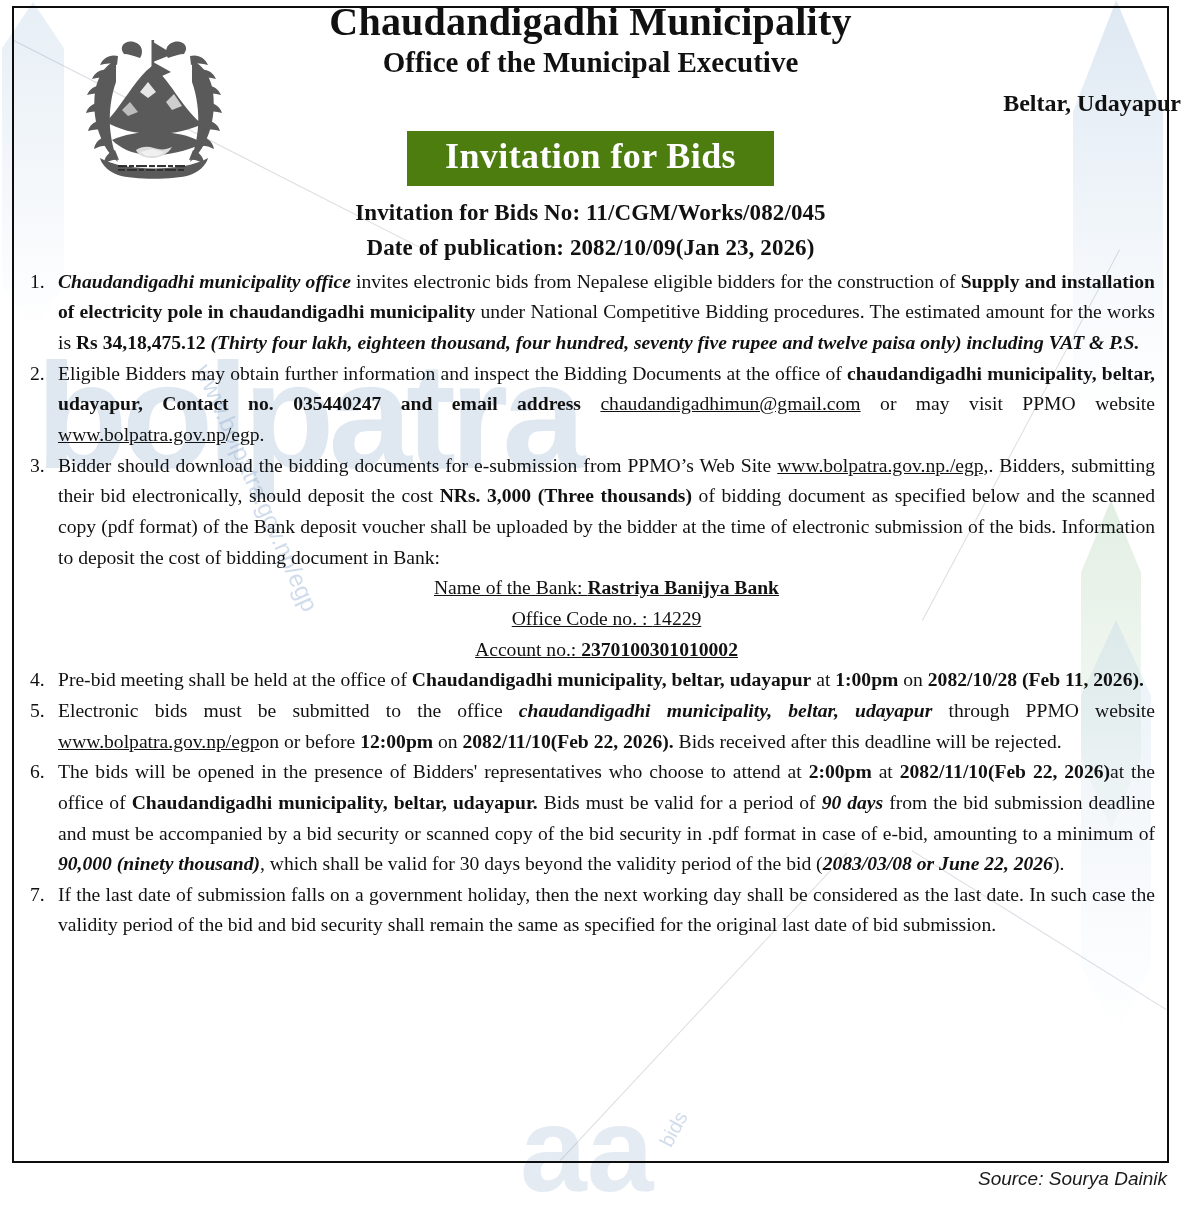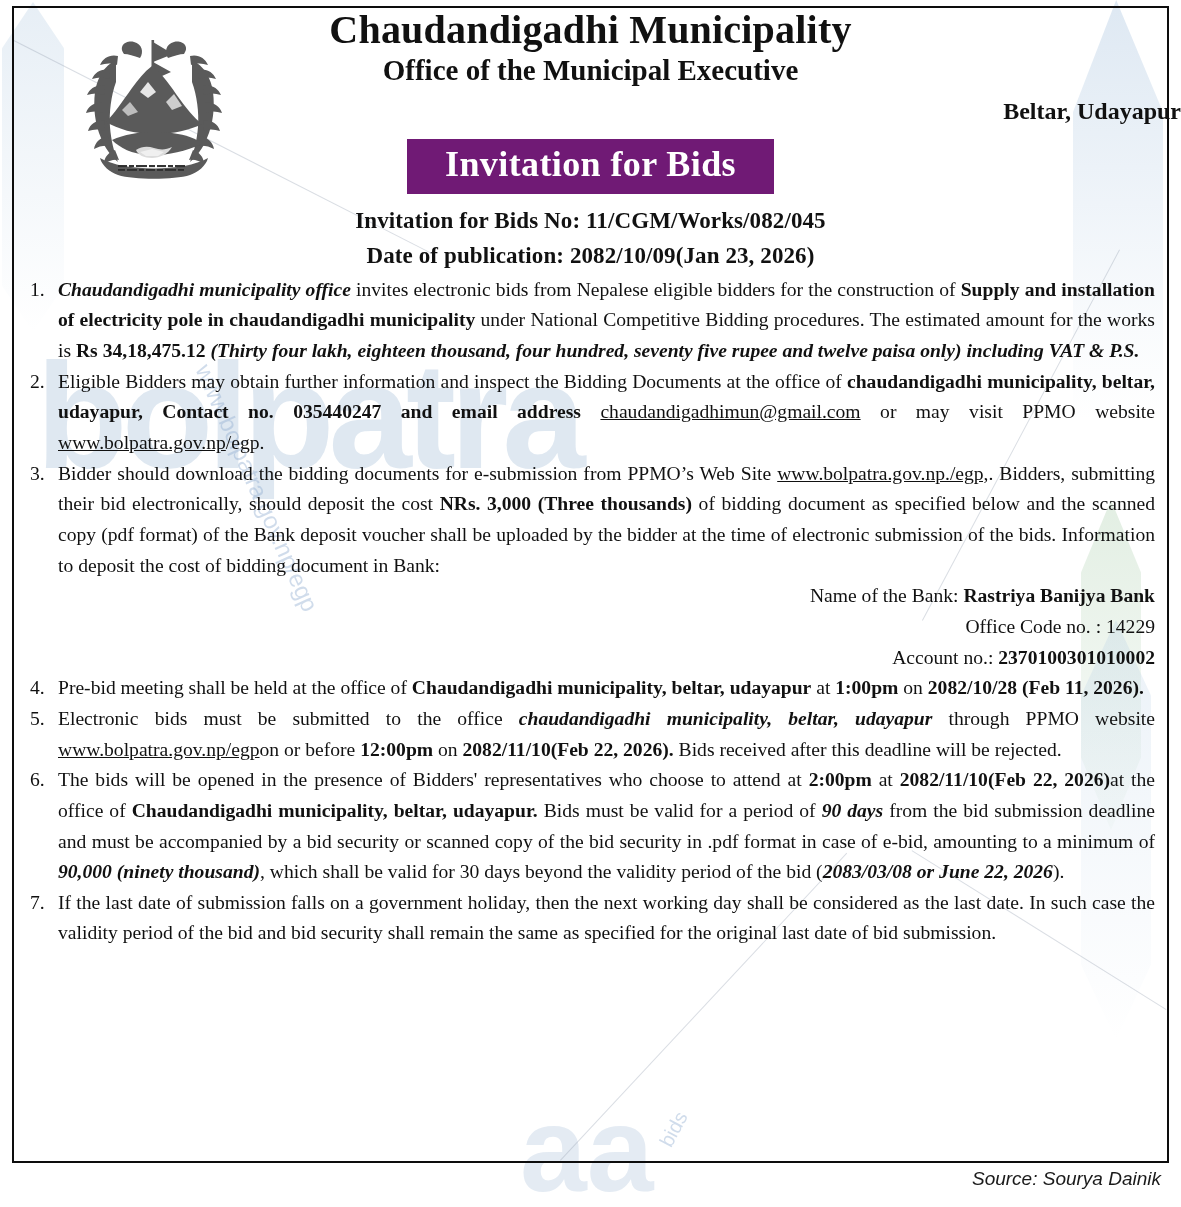--- a/index.html
+++ b/index.html
@@ -119,21 +119,20 @@
     border: 2px solid #0d0d0d;
     box-sizing: border-box;
     z-index: 2;
     background: transparent;
   }
 
   
   #header {
     position: relative;
     z-index: 3;
-    padding-top: 8px;
     text-align: center;
   }
   .org-title {
     font-size: 40px;
     font-weight: 700;
     letter-spacing: .2px;
     line-height: 1.12;
     margin: 0;
   }
   .org-sub1 {
@@ -156,21 +155,21 @@
     width: 152px;
     height: 155px;
     z-index: 3;
   }
   #banner-wrap {
     margin-top: 14px;
     text-align: center;
   }
   .banner {
     display: inline-block;
-    background: #701a75;
+    background: #4d7c0f;
     color: #ffffff;
     font-size: 36px;
     font-weight: 700;
     letter-spacing: .4px;
     padding: 5px 38px 9px 38px;
     line-height: 1.12;
   }
   .ifb-no {
     font-size: 23px;
     font-weight: 700;
@@ -214,33 +213,34 @@
     top: 0;
     width: 24px;
     text-align: left;
     font-size: 19.6px;
   }
   .clause-text { text-align: justify; }
   b, .b { font-weight: 700; }
   .bi { font-weight: 700; font-style: italic; }
   .ul { text-decoration: underline; }
   .bank-line {
-    text-align: right;
-    white-space: nowrap;
+    text-align: center;
+    white-space: nowrap;
+    text-decoration: underline;
   }
 
   
   #footer {
     position: absolute;
     left: 0;
     top: 1168px;
     width: 1181px;
     z-index: 3;
     text-align: right;
-    padding-right: 20px;
+    padding-right: 14px;
     box-sizing: border-box;
   }
   .source {
     font-family: "Liberation Sans", "DejaVu Sans", sans-serif;
     font-style: italic;
     font-size: 19px;
     color: #1a1a1a;
   }
 </style>
 </head>

